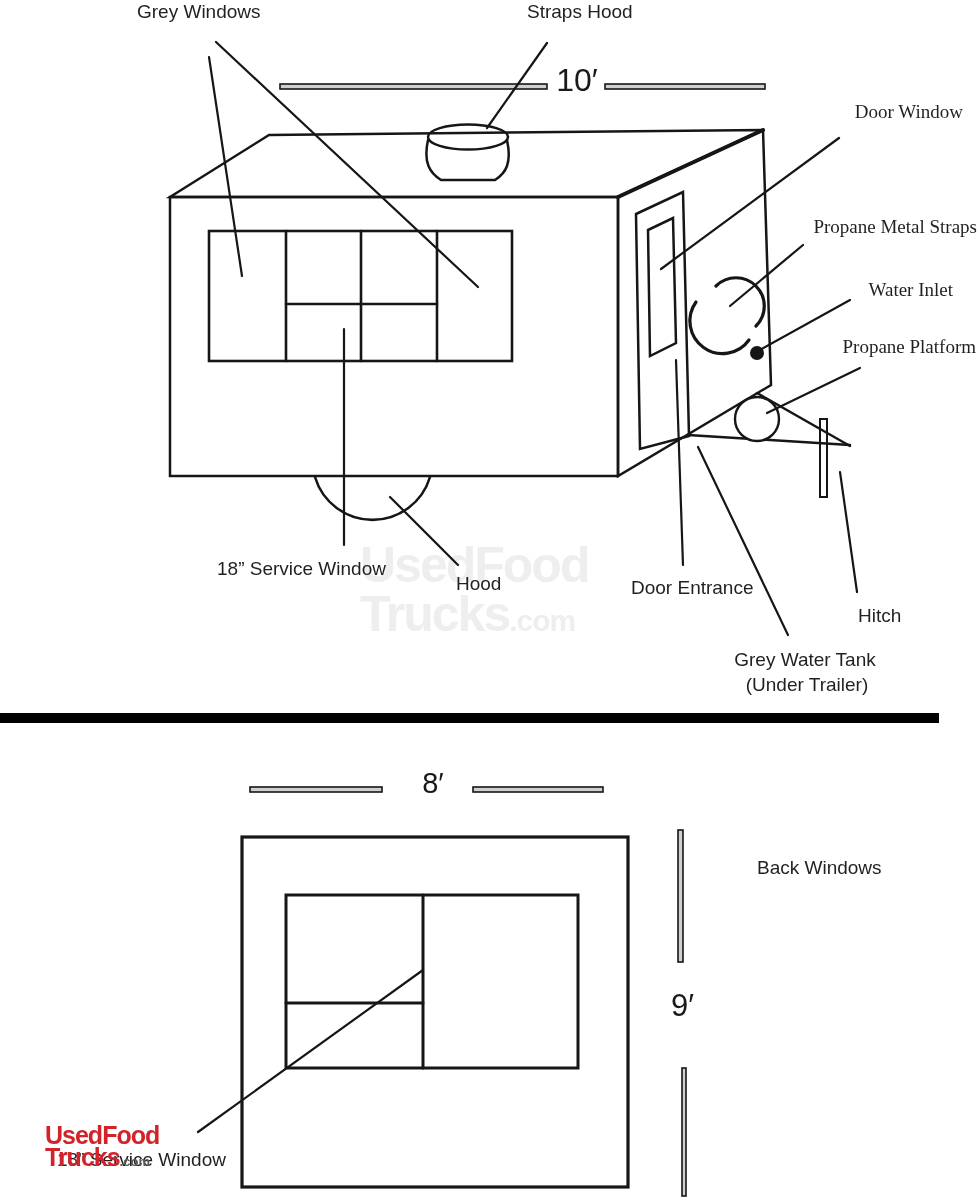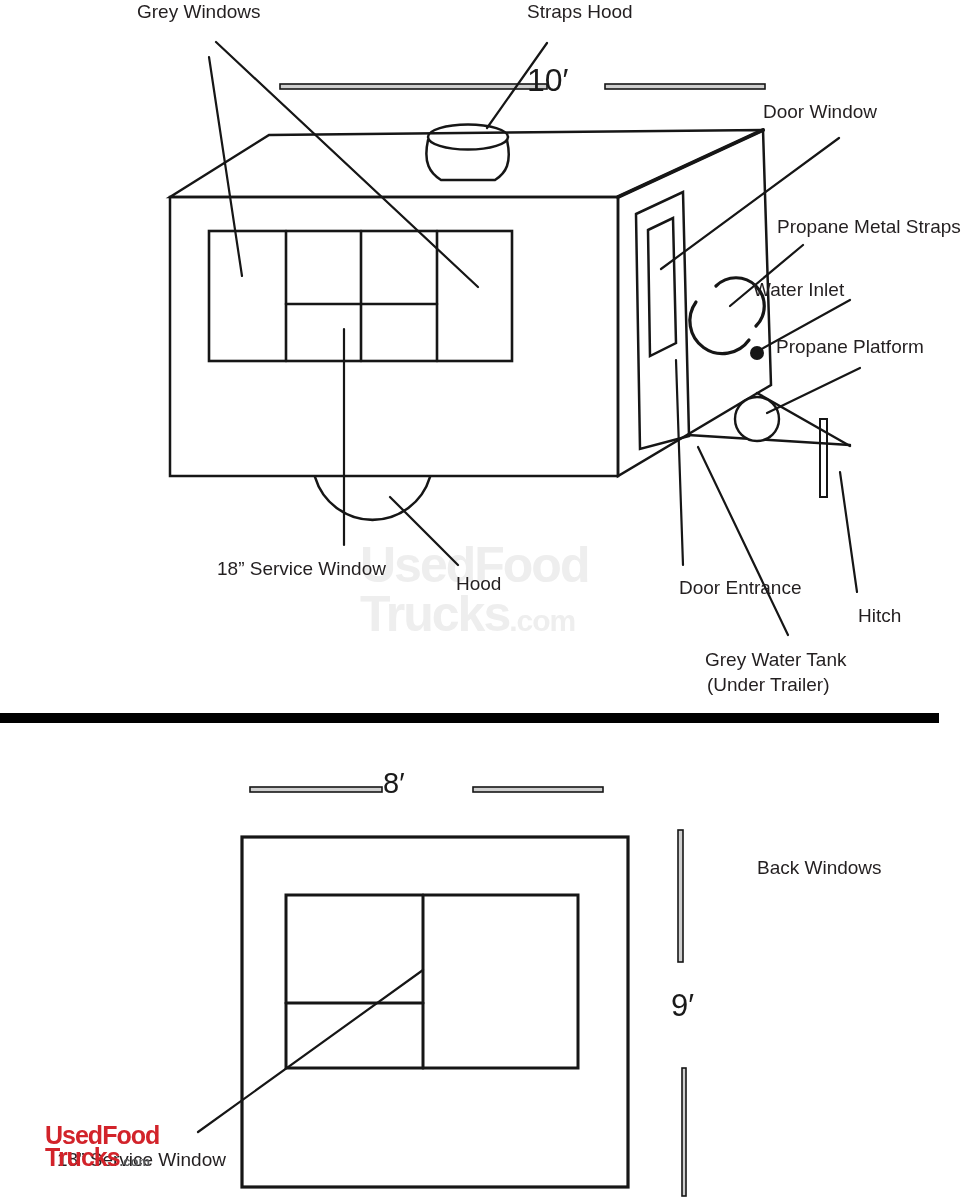--- a/index.html
+++ b/index.html
@@ -2,22 +2,22 @@
 <html><head>
 <meta charset="utf-8">
 <style>
   html,body{margin:0;padding:0;background:#ffffff;}
   #stage{
     position:relative;width:978px;height:1200px;background:#ffffff;overflow:hidden;
     font-family:"Liberation Sans",sans-serif;color:#231f20;
   }
   #lineart{position:absolute;left:0;top:0;z-index:1;}
   .lbl{position:absolute;z-index:2;font-size:19px;line-height:1.05;white-space:nowrap;color:#231f20;}
-  .lbl.right{text-align:left;}
-  .lbl.center{}
+  .lbl.right{text-align:right;font-family:Liberation Serif, serif;}
+  .lbl.center{text-align:center;}
   .dim{position:absolute;z-index:2;font-size:31px;font-weight:400;color:#1a1a1a;white-space:nowrap;}
   #watermark{position:absolute;z-index:0;left:360px;top:541px;color:#eeeeee;font-weight:700;letter-spacing:-2px;line-height:0.98;}
   #watermark .wm-line{font-size:50px;}
   #watermark .wm-suffix{font-size:30px;letter-spacing:-1px;}
   #logo{position:absolute;z-index:3;left:45px;top:1124px;line-height:0.88;letter-spacing:-1px;font-weight:700;}
   #logo .logo-line1{font-size:25px;color:#d2232a;}
   #logo .logo-line2{font-size:25px;color:#d2232a;}
   #logo .logo-suffix{font-size:13px;color:#58595b;letter-spacing:0;}
   #divider-bar{position:absolute;z-index:2;left:0;top:713px;width:939px;height:10px;background:#000000;}
 </style>
@@ -121,21 +121,21 @@
 
   <div class="lbl" style="left:137px;top:2px;">Grey Windows</div>
   <div class="lbl" style="left:527px;top:2px;">Straps Hood</div>
   <div class="dim lbl center" style="left:527px;top:64px;width:100px;font-size:32px;">10′</div>
   <div class="lbl right" style="left:763px;top:102px;width:200px;">Door Window</div>
   <div class="lbl right" style="left:777px;top:217px;width:200px;">Propane Metal Straps</div>
   <div class="lbl right" style="left:753px;top:280px;width:200px;">Water Inlet</div>
   <div class="lbl right" style="left:776px;top:337px;width:200px;">Propane Platform</div>
   <div class="lbl" style="left:217px;top:559px;">18” Service Window</div>
   <div class="lbl" style="left:456px;top:574px;">Hood</div>
-  <div class="lbl" style="left:631px;top:578px;margin-left:48px;">Door Entrance</div>
+  <div class="lbl" style="left:631px;top:578px;">Door Entrance</div>
   <div class="lbl" style="left:858px;top:606px;">Hitch</div>
   <div class="lbl center" style="left:705px;top:650px;width:200px;">Grey Water Tank</div>
   <div class="lbl center" style="left:707px;top:675px;width:200px;">(Under Trailer)</div>
 
   <div class="dim lbl center" style="left:383px;top:768px;width:100px;font-size:29px;">8′</div>
   <div class="lbl" style="left:757px;top:858px;">Back Windows</div>
   <div class="dim" style="left:671px;top:988px;font-size:31px;">9′</div>
   <div class="lbl" style="left:57px;top:1150px;">18” Service Window</div>
 
   <div id="logo">

